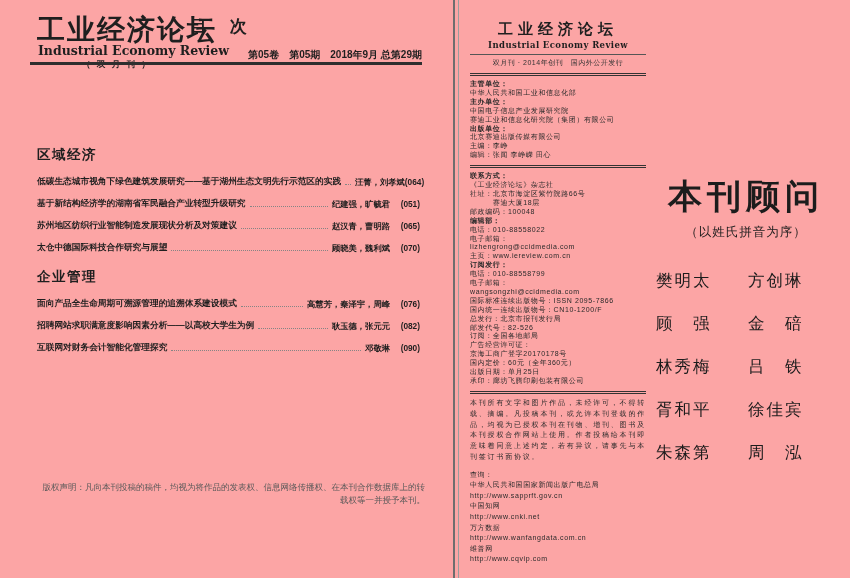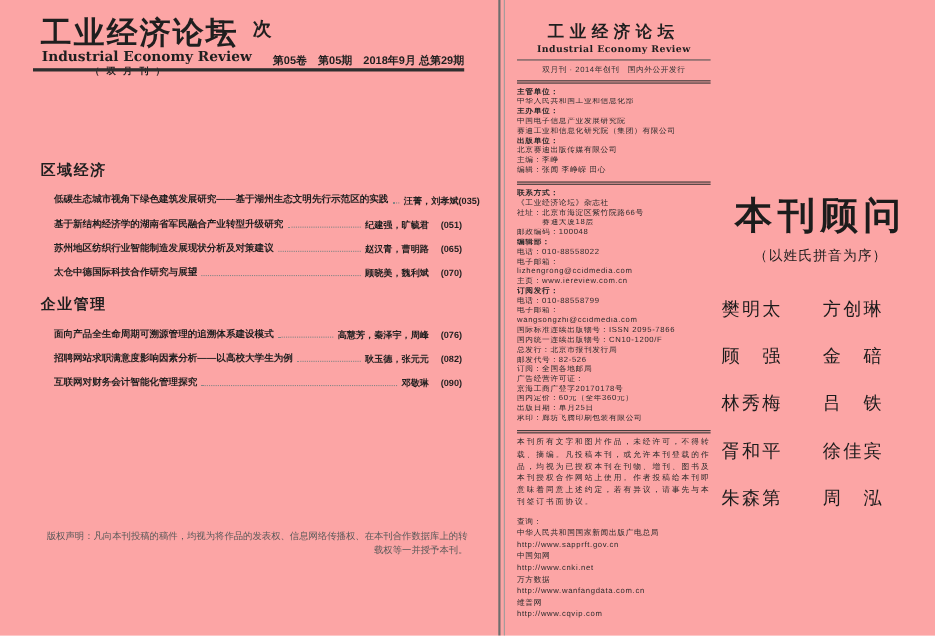--- a/index.html
+++ b/index.html
@@ -12,21 +12,21 @@
   .en-title{position:absolute;left:38px;top:43px;font-size:12.5px;font-weight:700;
             font-family:"DejaVu Serif","Liberation Serif",serif;white-space:nowrap;}
   .freq{position:absolute;left:82px;top:59px;font-size:8.5px;font-weight:600;letter-spacing:2px;white-space:nowrap;}
   .contents-label{position:absolute;left:190px;top:15px;font-size:17px;font-weight:800;letter-spacing:9px;white-space:nowrap;}
   .issue-info{position:absolute;right:30px;top:48px;font-size:10px;font-weight:700;white-space:nowrap;}
   .lp-rule{position:absolute;left:30px;right:30px;top:62px;height:3px;background:#2e2e2e;}
 
   .toc{position:absolute;left:37px;right:32px;top:146px;}
   .section-h{font-size:13.5px;font-weight:800;letter-spacing:1.5px;margin:0 0 7px 0;}
   .section-h.s2{margin-top:9px;}
-  .toc-row{display:flex;align-items:center;height:22px;font-weight:700;margin-left:12px;}
+  .toc-row{display:flex;align-items:center;height:22px;font-weight:700;}
   .toc-title{font-size:8.7px;white-space:nowrap;}
   .toc-leader{flex:1 1 0;min-width:6px;border-bottom:1px dotted #858585;height:0;margin:0 4px;position:relative;top:2px;}
   .toc-authors{font-size:8.3px;white-space:nowrap;}
   .toc-page{font-size:8.3px;width:30px;text-align:right;white-space:nowrap;}
   .copyright{position:absolute;left:37px;top:481px;width:388px;font-size:8.5px;line-height:1.55;color:#595959;text-align:right;}
 
   
   .gutter{position:absolute;left:453px;top:0;height:578px;width:3px;
           border-left:2px solid #6e6e6e;border-right:1px solid #9c9c9c;}
 
@@ -66,21 +66,21 @@
     <div class="issue-info">第05卷　第05期　2018年9月 总第29期</div>
     <div class="lp-rule"></div>
 
     <div class="toc">
       <div class="section-h">区域经济</div>
       <div>
           <div class="toc-row">
           <span class="toc-title">低碳生态城市视角下绿色建筑发展研究——基于湖州生态文明先行示范区的实践</span>
           <span class="toc-leader"></span>
           <span class="toc-authors">汪菁，刘孝斌</span>
-          <span class="toc-page">(035)</span>
+          <span class="toc-page">(064)</span>
         </div>
           <div class="toc-row">
           <span class="toc-title">基于新结构经济学的湖南省军民融合产业转型升级研究</span>
           <span class="toc-leader"></span>
           <span class="toc-authors">纪建强，旷毓君</span>
           <span class="toc-page">(051)</span>
         </div>
           <div class="toc-row">
           <span class="toc-title">苏州地区纺织行业智能制造发展现状分析及对策建议</span>
           <span class="toc-leader"></span>

